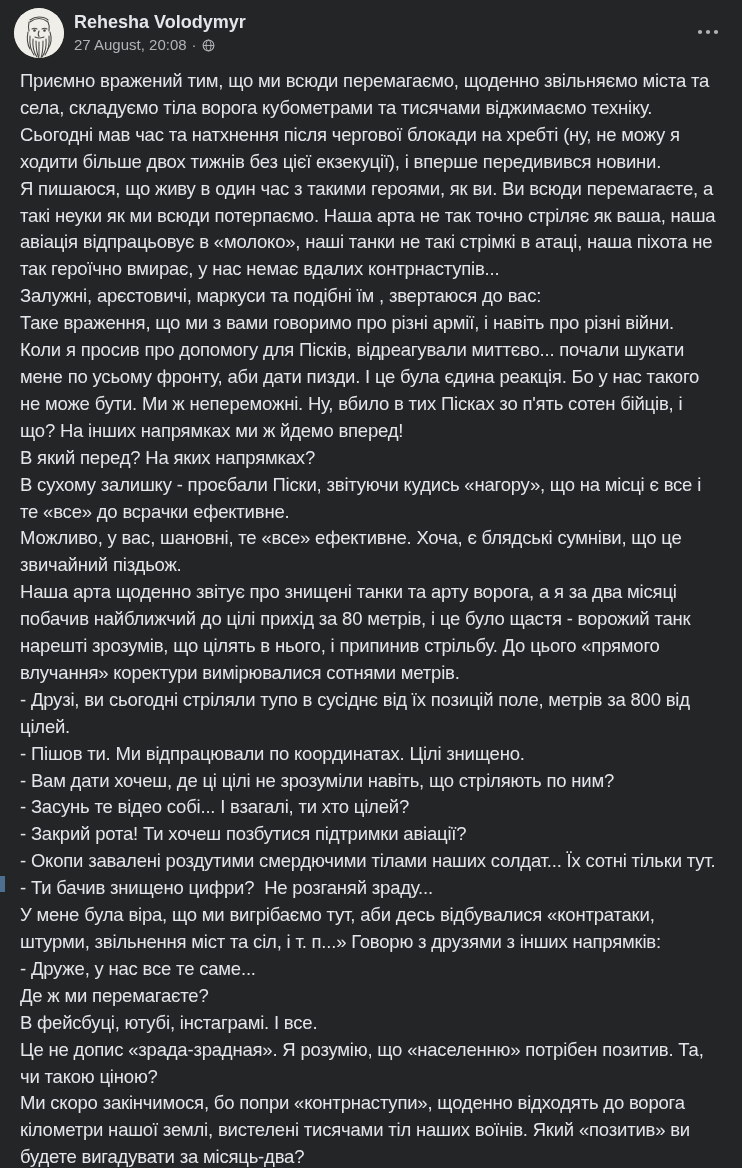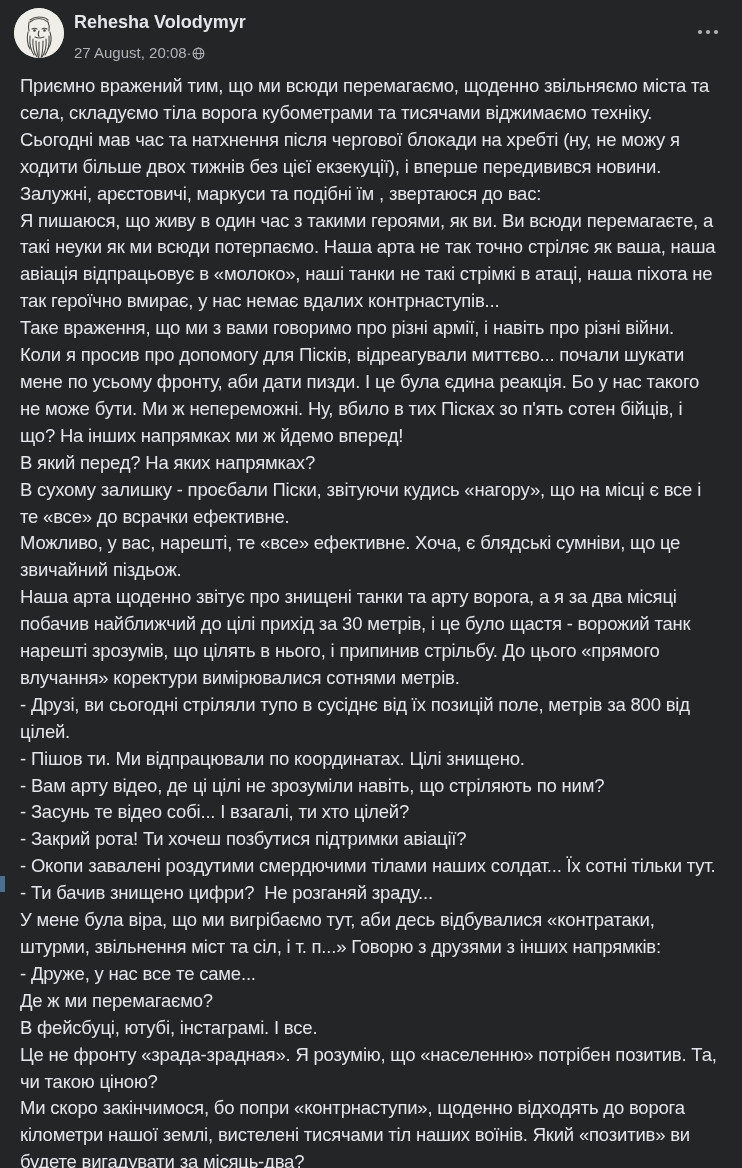--- a/index.html
+++ b/index.html
@@ -38,21 +38,22 @@
   .author-name {
     font-size: 18px;
     font-weight: 700;
     color: #e4e6eb;
     line-height: 24px;
     cursor: pointer;
   }
   .timestamp-row {
     display: flex;
     align-items: center;
-    margin-top: 9px;
+    gap: 5px;
+    margin-top: 1px;
     color: #b0b3b8;
     font-size: 15px;
     line-height: 20px;
   }
   .timestamp { cursor: pointer; }
   .dot-sep { color: #b0b3b8; }
   .globe-icon svg { display: block; }
   .options-button {
     margin-top: 10px;
     width: 36px; height: 28px;
@@ -134,38 +135,38 @@
         <circle cx="11" cy="3" r="2.1" fill="#b0b3b8"></circle>
         <circle cx="19" cy="3" r="2.1" fill="#b0b3b8"></circle>
       </svg>
     </div>
 
   </div>
 
   <div class="post-body">
       <div class="para">Приємно вражений тим, що ми всюди перемагаємо, щоденно звільняємо міста та села, складуємо тіла ворога кубометрами та тисячами віджимаємо техніку.</div>
       <div class="para">Сьогодні мав час та натхнення після чергової блокади на хребті (ну, не можу я ходити більше двох тижнів без цієї екзекуції), і вперше передивився новини.</div>
+      <div class="para">Я пишаюся, що живу в один час з такими героями, як ви. Ви всюди перемагаєте, а такі неуки як ми всюди потерпаємо. Наша арта не так точно стріляє як ваша, наша авіація відпрацьовує в «молоко», наші танки не такі стрімкі в атаці, наша піхота не так героїчно вмирає, у нас немає вдалих контрнаступів...</div>
       <div class="para">Залужні, арєстовичі, маркуси та подібні їм , звертаюся до вас:</div>
-      <div class="para">Я пишаюся, що живу в один час з такими героями, як ви. Ви всюди перемагаєте, а такі неуки як ми всюди потерпаємо. Наша арта не так точно стріляє як ваша, наша авіація відпрацьовує в «молоко», наші танки не такі стрімкі в атаці, наша піхота не так героїчно вмирає, у нас немає вдалих контрнаступів...</div>
       <div class="para">Таке враження, що ми з вами говоримо про різні армії, і навіть про різні війни.</div>
       <div class="para">Коли я просив про допомогу для Пісків, відреагували миттєво... почали шукати мене по усьому фронту, аби дати пизди. І це була єдина реакція. Бо у нас такого не може бути. Ми ж непереможні. Ну, вбило в тих Пісках зо п'ять сотен бійців, і що? На інших напрямках ми ж йдемо вперед!</div>
       <div class="para">В який перед? На яких напрямках?</div>
       <div class="para">В сухому залишку - проєбали Піски, звітуючи кудись «нагору», що на місці є все і те «все» до всрачки ефективне.</div>
-      <div class="para">Можливо, у вас, нарешті, те «все» ефективне. Хоча, є блядські сумніви, що це звичайний піздьож.</div>
-      <div class="para">Наша арта щоденно звітує про знищені танки та арту ворога, а я за два місяці побачив найближчий до цілі прихід за 30 метрів, і це було щастя - ворожий танк нарешті зрозумів, що цілять в нього, і припинив стрільбу. До цього «прямого влучання» коректури вимірювалися сотнями метрів.</div>
+      <div class="para">Можливо, у вас, шановні, те «все» ефективне. Хоча, є блядські сумніви, що це звичайний піздьож.</div>
+      <div class="para">Наша арта щоденно звітує про знищені танки та арту ворога, а я за два місяці побачив найближчий до цілі прихід за 80 метрів, і це було щастя - ворожий танк нарешті зрозумів, що цілять в нього, і припинив стрільбу. До цього «прямого влучання» коректури вимірювалися сотнями метрів.</div>
       <div class="para">- Друзі, ви сьогодні стріляли тупо в сусіднє від їх позицій поле, метрів за 800 від цілей.</div>
       <div class="para">- Пішов ти. Ми відпрацювали по координатах. Цілі знищено.</div>
-      <div class="para">- Вам арту відео, де ці цілі не зрозуміли навіть, що стріляють по ним?</div>
+      <div class="para">- Вам дати хочеш, де ці цілі не зрозуміли навіть, що стріляють по ним?</div>
       <div class="para">- Засунь те відео собі... І взагалі, ти хто цілей?</div>
       <div class="para">- Закрий рота! Ти хочеш позбутися підтримки авіації?</div>
       <div class="para">- Окопи завалені роздутими смердючими тілами наших солдат... Їх сотні тільки тут.</div>
       <div class="para">- Ти бачив знищено цифри?  Не розганяй зраду...</div>
       <div class="para">У мене була віра, що ми вигрібаємо тут, аби десь відбувалися «контратаки, штурми, звільнення міст та сіл, і т. п...» Говорю з друзями з інших напрямків:</div>
       <div class="para">- Друже, у нас все те саме...</div>
-      <div class="para">Де ж ми перемагаємо?</div>
+      <div class="para">Де ж ми перемагаєте?</div>
       <div class="para">В фейсбуці, ютубі, інстаграмі. І все.</div>
-      <div class="para">Це не фронту «зрада-зрадная». Я розумію, що «населенню» потрібен позитив. Та, чи такою ціною?</div>
+      <div class="para">Це не допис «зрада-зрадная». Я розумію, що «населенню» потрібен позитив. Та, чи такою ціною?</div>
       <div class="para">Ми скоро закінчимося, бо попри «контрнаступи», щоденно відходять до ворога кілометри нашої землі, вистелені тисячами тіл наших воїнів. Який «позитив» ви будете вигадувати за місяць-два?</div>
     </div>
 
   <div class="scrollbar-fragment"></div>
 
 </div>
 
 </body></html>

